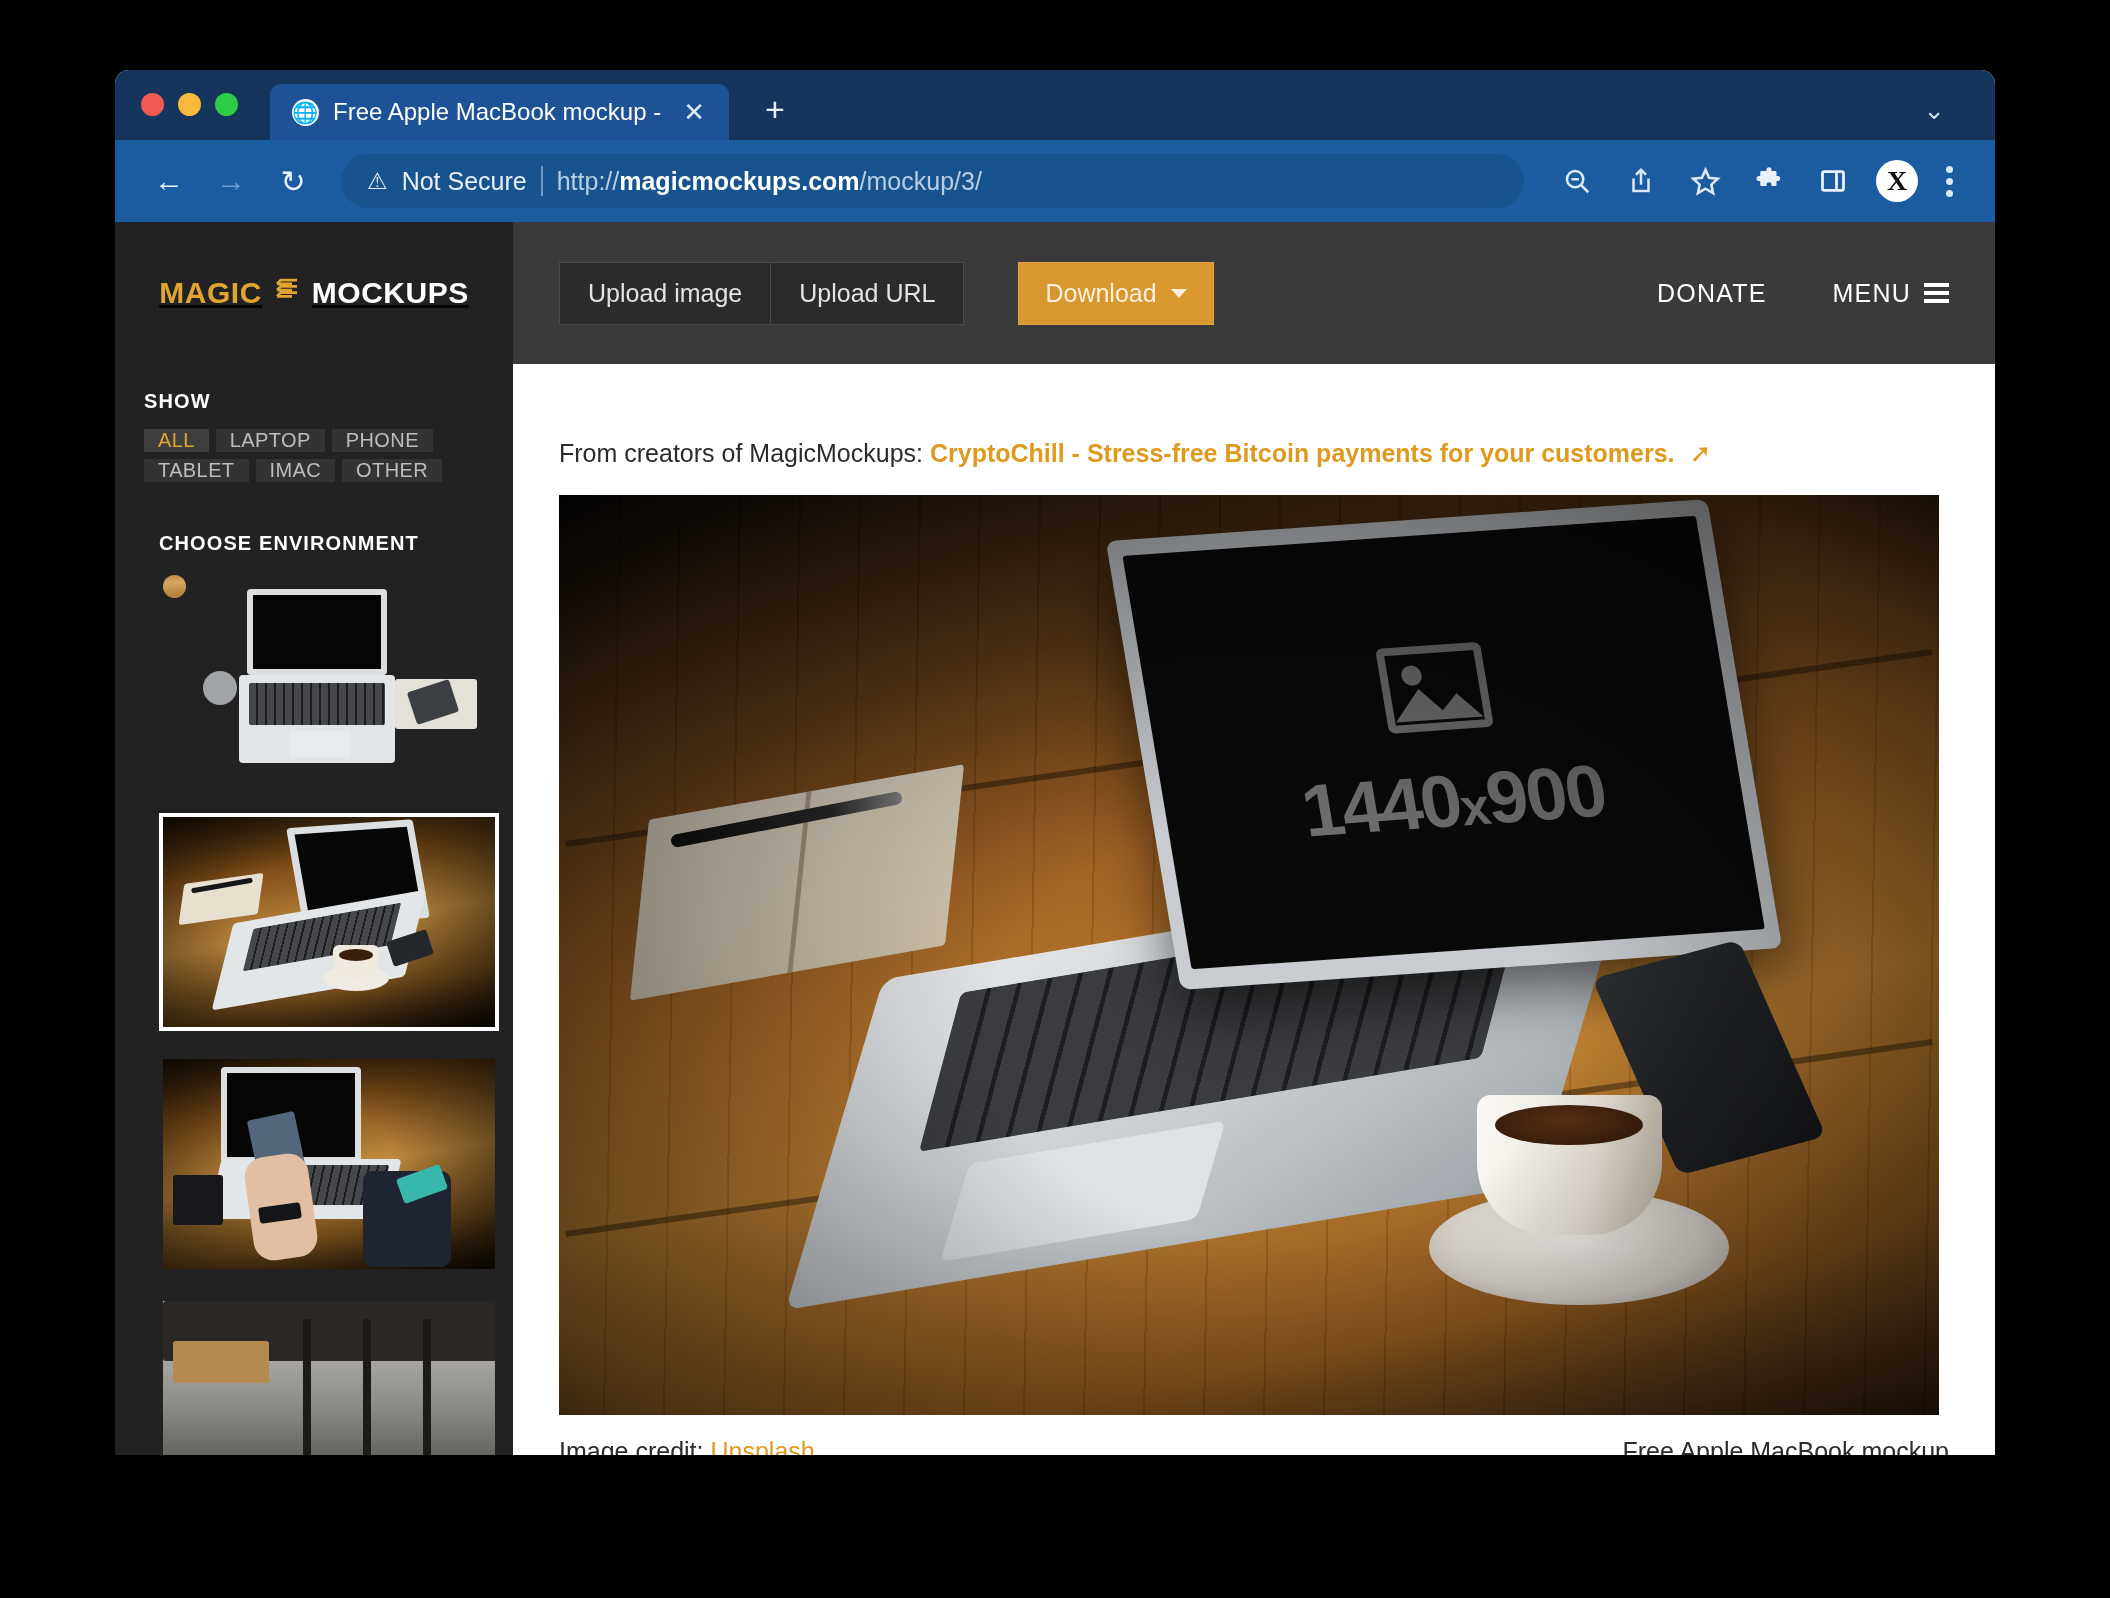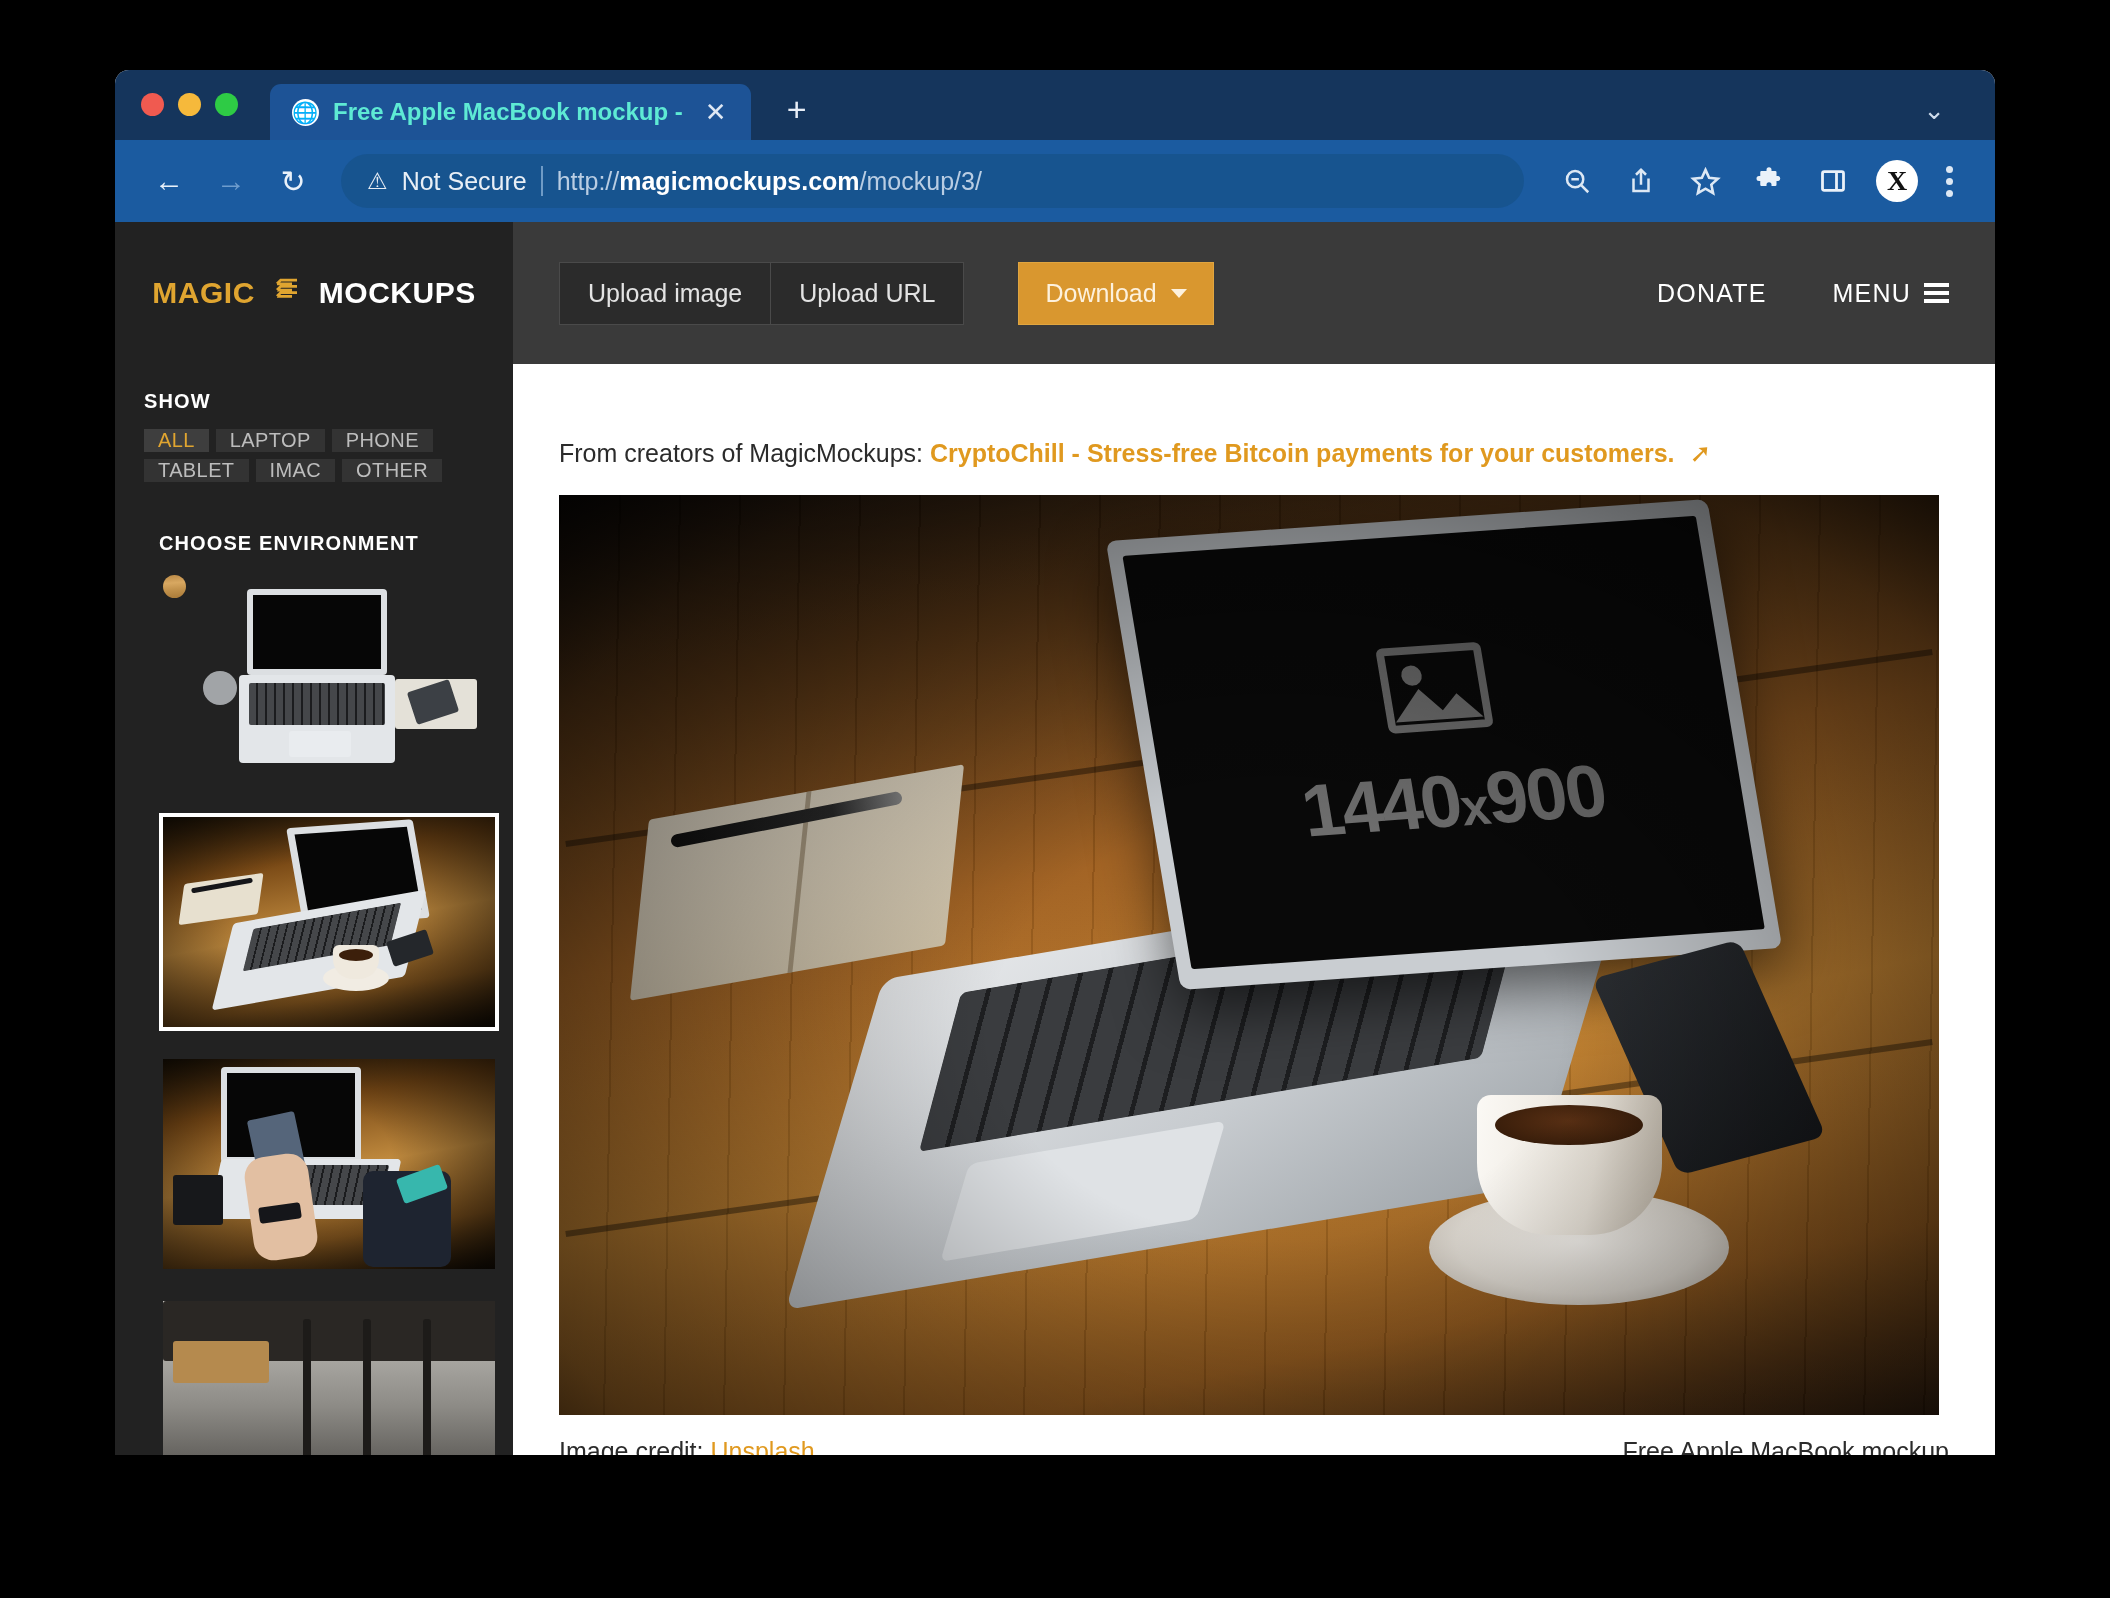--- a/index.html
+++ b/index.html
@@ -48,23 +48,22 @@
     padding: 0 16px 0 22px;
     gap: 14px;
   }
   #tab-favicon {
     width: 27px; height: 27px; border-radius: 50%;
     background: #fff; color: #1d5396;
     display: flex; align-items: center; justify-content: center;
     font-size: 21px; line-height: 1;
   }
   #tab-title {
-    color: #5eead4; font-size: 24px; white-space: nowrap;
+    color: #ffffff; font-size: 24px; white-space: nowrap;
     flex: 1;
-    font-weight: bold;
   }
   #tab-close {
     color: #dfe8f4; font-size: 26px; line-height: 1;
     padding: 0 8px; cursor: pointer;
   }
   #new-tab-button {
     color: #e8eef7; font-size: 34px; line-height: 1;
     margin-left: 36px; margin-bottom: 14px; cursor: pointer;
     font-weight: 300;
   }
@@ -140,21 +139,22 @@
   #sidebar {
     width: 398px; flex: none;
     background: #222222;
     padding: 0 0 0 0;
     overflow: hidden;
     position: relative;
   }
   #brand-logo {
     height: 142px;
     display: flex; align-items: center; justify-content: center;
-    gap: 17px;
+    gap: 10px;
+    text-decoration: underline;
   }
   #brand-magic  { color: #e0a530; font-size: 30px; font-weight: bold; letter-spacing: .5px; }
   #brand-mockups{ color: #ffffff; font-size: 30px; font-weight: bold; letter-spacing: .5px; }
   #brand-icon   { color: #e0a530; font-size: 30px; font-weight: bold; }
 
   .side-heading {
     color: #ffffff; font-size: 20px; font-weight: bold;
     letter-spacing: 1.1px;
     padding: 0 0 16px 29px;
   }

